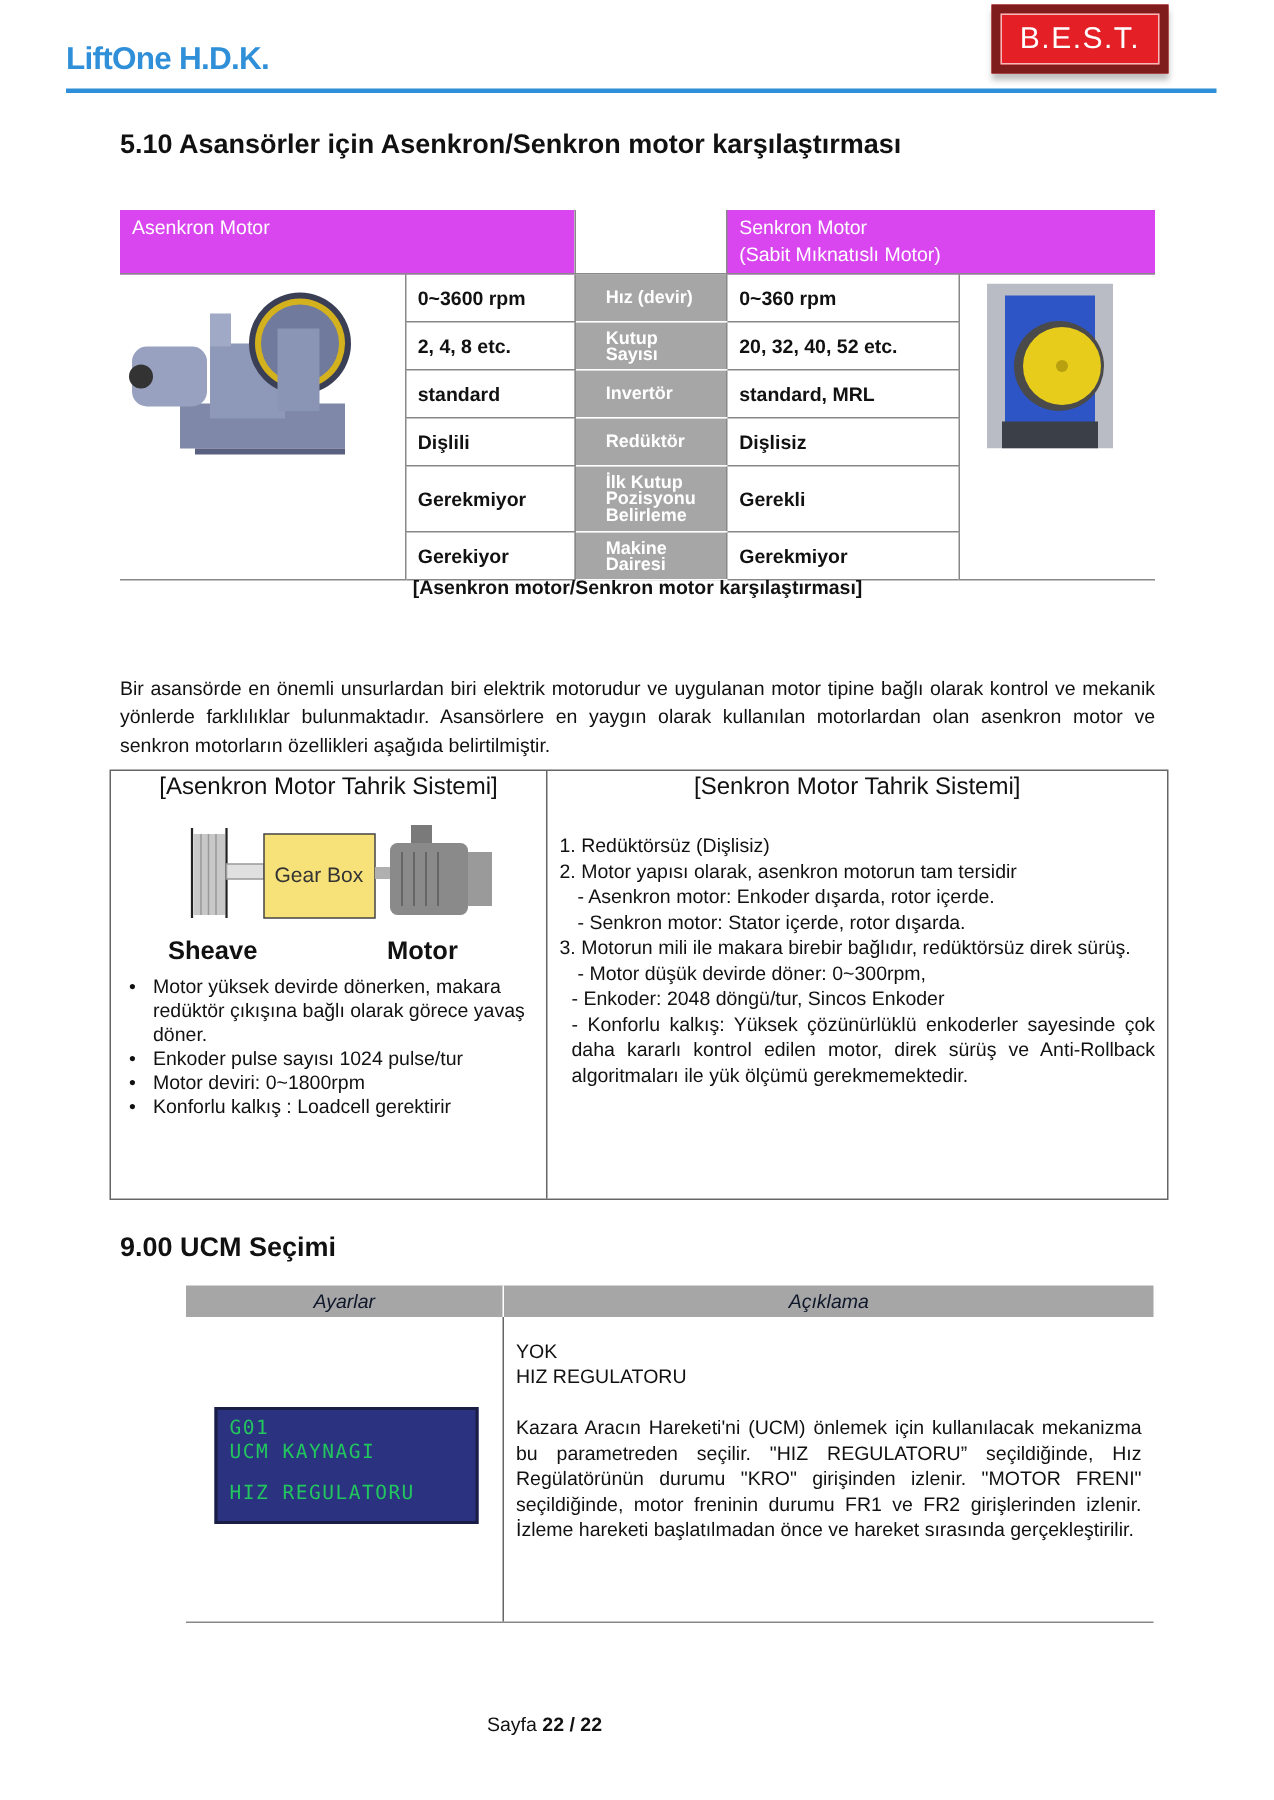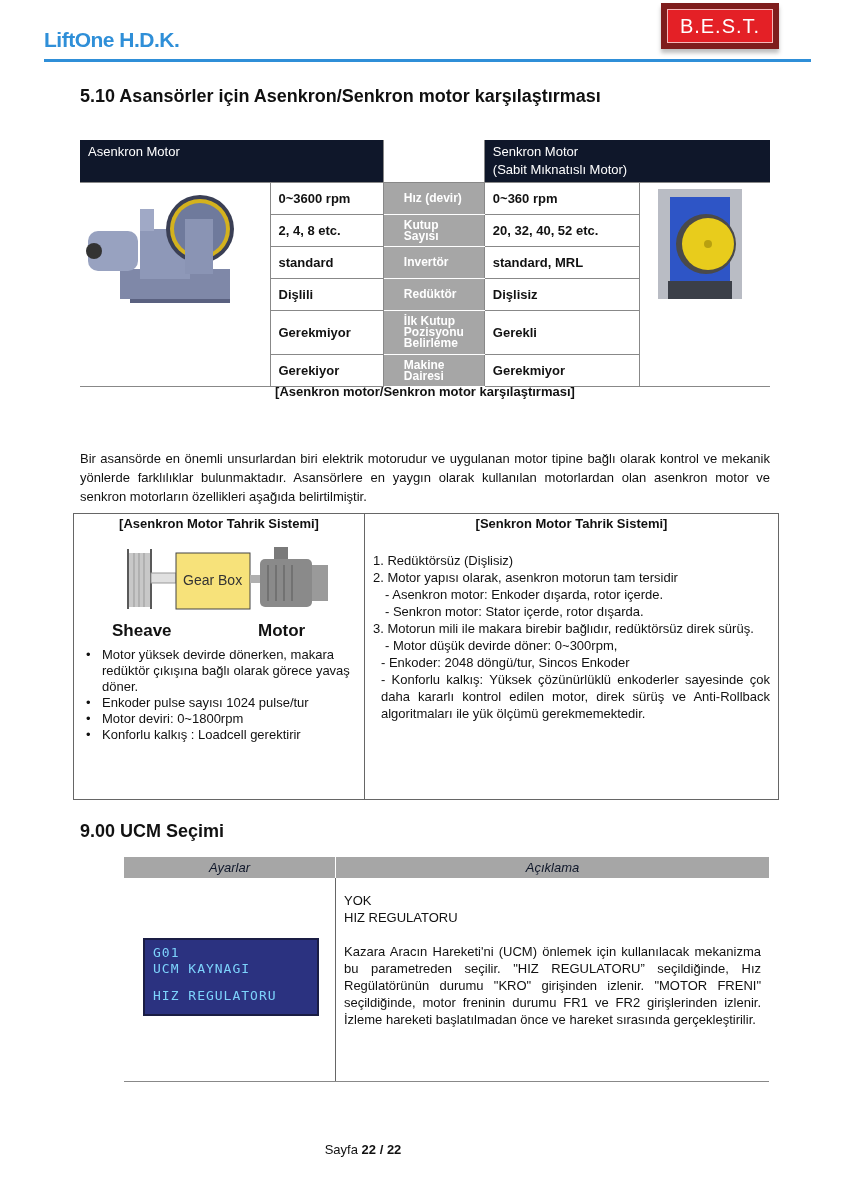--- a/index.html
+++ b/index.html
@@ -9,53 +9,53 @@
   .brand { position: absolute; left: 44px; top: 28px; font-size: 21px; font-weight: bold; color: #2f8fd8; letter-spacing: -0.5px; }
   .logo { position: absolute; left: 661px; top: 3px; width: 118px; height: 46px; background: #e42026; box-shadow: 0 4px 4px rgba(0,0,0,0.25); border: 6px solid #7f1d1d; display: flex; align-items: center; justify-content: center; }
   .logo-inner { border: 1px solid #f7b8ba; width: 106px; height: 34px; display: flex; align-items: center; justify-content: center; color: #fff; font-size: 20px; letter-spacing: 1px; }
   .header-rule { position: absolute; left: 44px; top: 59px; width: 767px; height: 3px; background: #2f8fd8; }
 
   .h-section { position: absolute; font-size: 18px; font-weight: bold; color: #111; }
 
   
   .cmp { position: absolute; left: 80px; top: 140px; width: 690px; border-collapse: collapse; font-size: 13px; }
   .cmp td { border-bottom: 1px solid #888; }
-  .cmp .hdr { background: #0f172a; color: #fff; vertical-align: top; padding: 3px 8px; height: 40px; line-height: 18px; font-size: 13px; }
+  .cmp .hdr { background: #d946ef; color: #fff; vertical-align: top; padding: 3px 8px; height: 40px; line-height: 18px; font-size: 13px; }
   .cmp .hdr-mid { background: #fff; border-left: 1px solid #888; border-right: 1px solid #888; }
   .cmp .val { font-weight: bold; padding: 0 8px; border-left: 1px solid #888; height: 32px; }
   .cmp .lbl { background: #a6a6a6; color: #fff; font-weight: bold; font-size: 12px; line-height: 11px; padding: 0 20px; width: 92px; border-left: 1px solid #888; border-bottom: 1px solid #fff; }
   .cmp .valr { border-right: 1px solid #888; }
   .cmp .imgcell { vertical-align: top; padding-top: 6px; }
   .caption { position: absolute; left: 80px; top: 384px; width: 690px; text-align: center; font-size: 13px; font-weight: bold; }
 
   .para { position: absolute; left: 80px; top: 449px; width: 690px; font-size: 13px; line-height: 19px; text-align: justify; }
 
   
   .drive { position: absolute; left: 73px; top: 513px; width: 706px; height: 287px; border: 1px solid #666; display: flex; }
   .drive-left { width: 291px; border-right: 1px solid #666; padding: 0 6px; position: relative; }
   .drive-right { flex: 1; padding: 0 8px 0 8px; }
-  .box-title { text-align: center; font-weight: bold; font-size: 13px; margin-top: 2px; }
+  .box-title { text-align: center; font-weight: normal; font-size: 16px; margin-top: 2px; }
   .diagram { position: relative; height: 110px; margin-top: 6px; }
   .drive-left ul { list-style: none; font-size: 13px; line-height: 16px; padding-left: 0; }
   .drive-left li { position: relative; padding-left: 22px; }
   .drive-left li::before { content: "•"; position: absolute; left: 6px; top: 0; }
   .sync-list { margin-top: 21px; font-size: 13px; line-height: 17px; }
   .sync-list div { text-align: justify; }
   .ind1 { padding-left: 12px; }
   .ind2 { padding-left: 12px; }
   .ind3 { padding-left: 8px; }
 
   
   .ucm { position: absolute; left: 124px; top: 857px; width: 645px; }
   .ucm-head { display: flex; background: #a6a6a6; color: #0f172a; font-size: 13px; height: 21px; line-height: 21px; font-style: italic; }
   .ucm-head div { text-align: center; }
   .ucm-body { display: flex; border-bottom: 1px solid #888; height: 204px; }
   .ucm-left { width: 212px; border-right: 1px solid #666; position: relative; }
   .ucm-right { flex: 1; padding: 14px 8px 0 8px; font-size: 13px; line-height: 17px; }
-  .lcd { position: absolute; left: 19px; top: 60px; width: 176px; height: 78px; background: #2b3280; border: 2px solid #1a1d44; color: #7dd3fc; font-family: "DejaVu Sans Mono", monospace; font-size: 13px; line-height: 16px; padding: 5px 8px; letter-spacing: 1px; }
+  .lcd { position: absolute; left: 19px; top: 60px; width: 176px; height: 78px; background: #2b3280; border: 2px solid #1a1d44; color: #22c55e; font-family: "DejaVu Sans Mono", monospace; font-size: 13px; line-height: 16px; padding: 5px 8px; letter-spacing: 1px; }
 
   .footer { position: absolute; top: 1142px; left: 0; width: 726px; text-align: center; font-size: 13px; }
   .footer b { font-weight: bold; }
 </style>
 </head>
 <body>
 
 <div class="brand">LiftOne H.D.K.</div>
 <div class="logo">
   <div class="logo-inner">B.E.S.T.</div>

